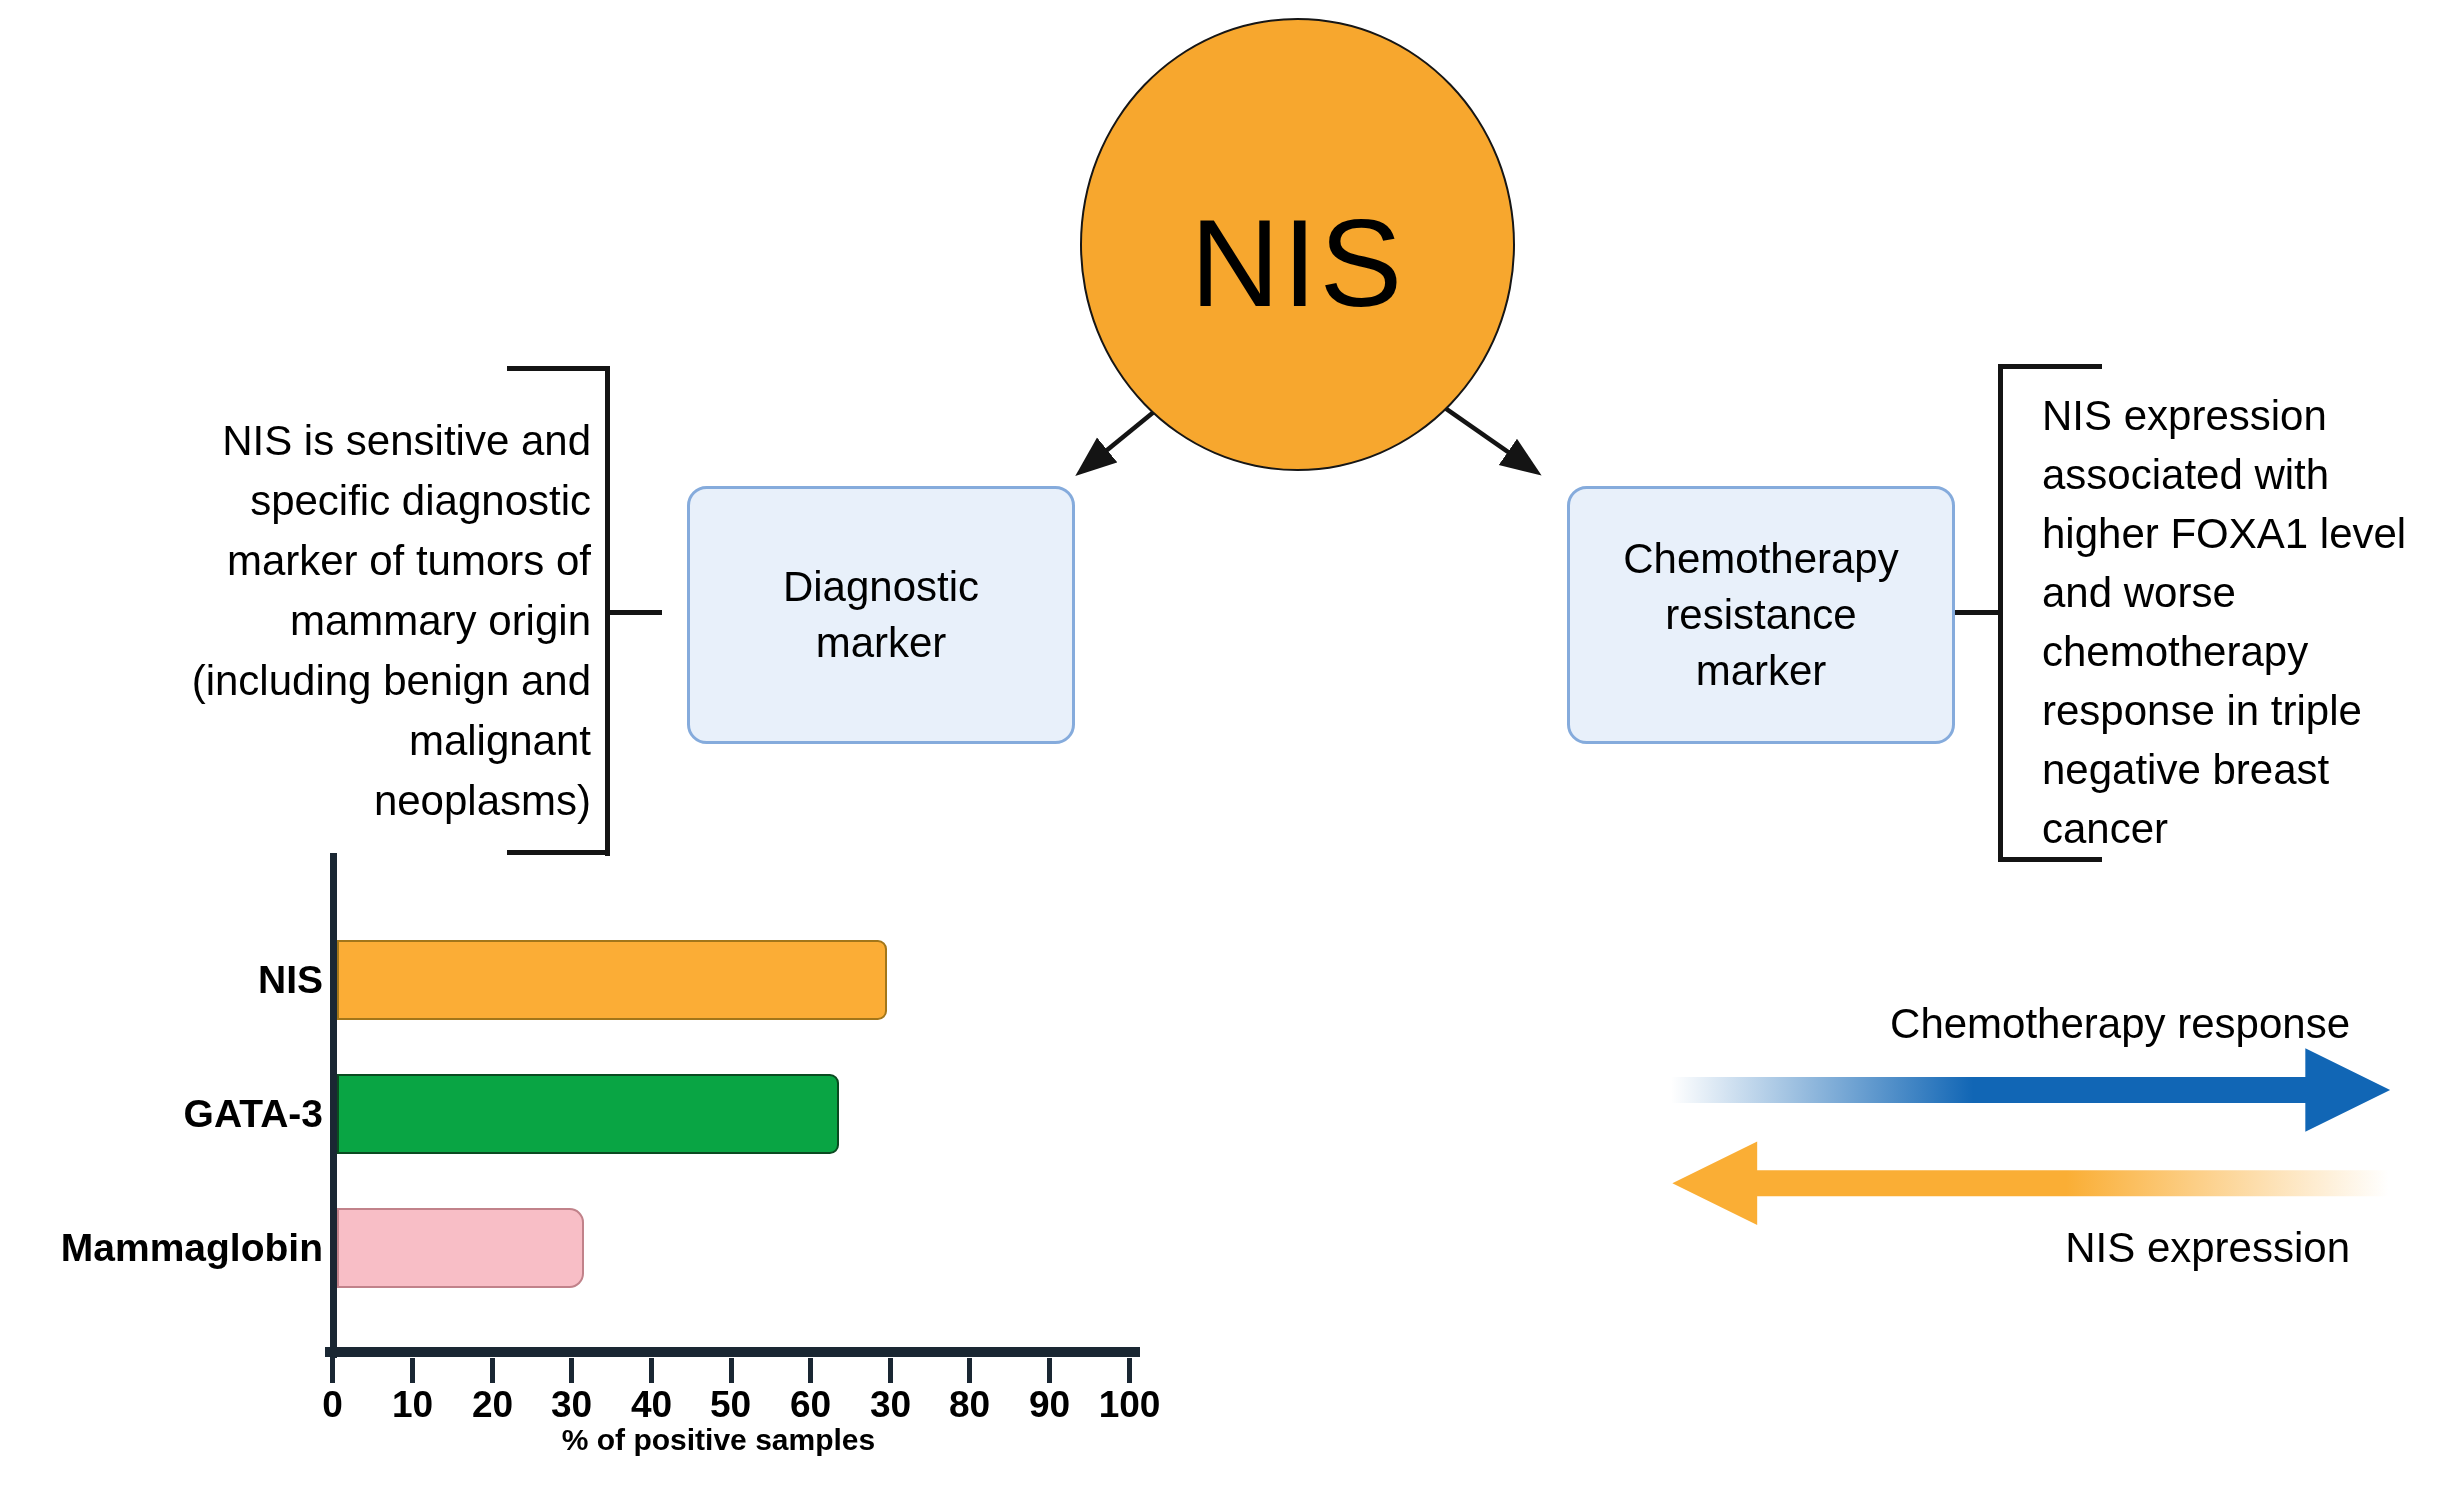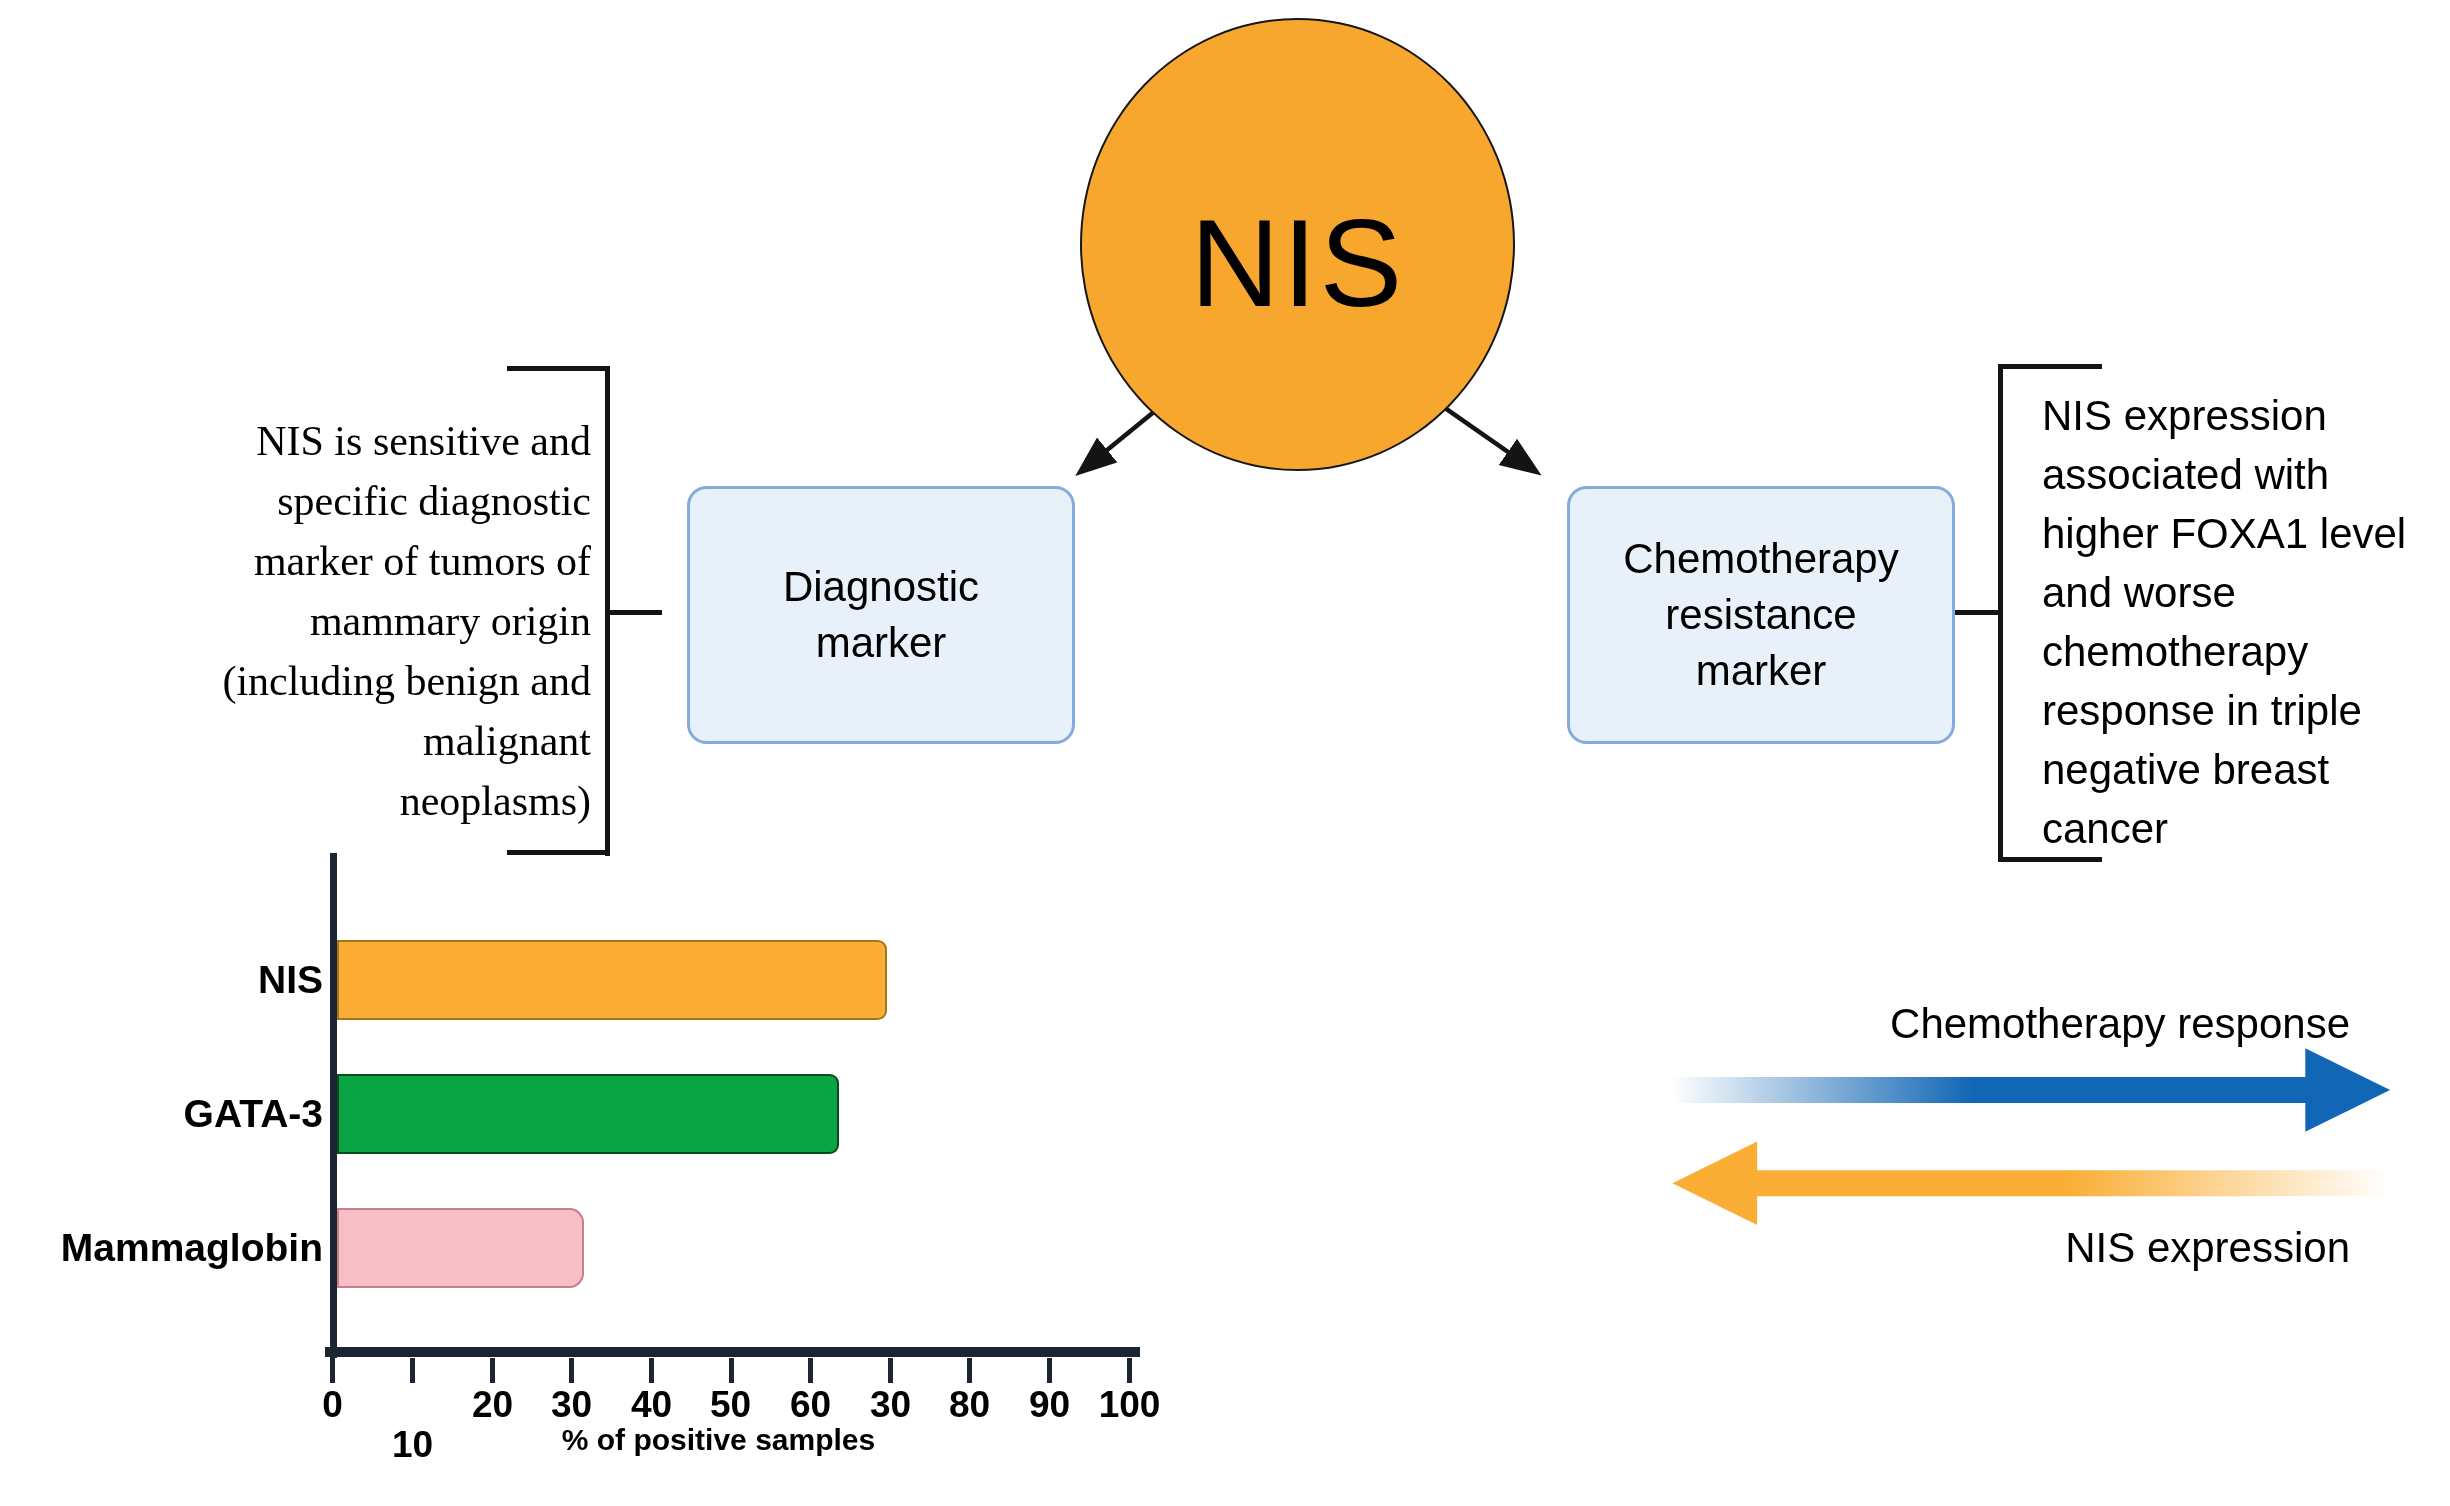--- a/index.html
+++ b/index.html
@@ -18,21 +18,21 @@
   .marker-box{
     width:388px;height:258px;border-radius:19.6px;border:3.3px solid #85abdc;
     display:flex;flex-direction:column;align-items:center;justify-content:center;
     box-sizing:border-box;
   }
   .marker-box div{font-size:42px;line-height:56px;text-align:center;}
   #box-left{left:659px;top:486px;margin-left:28px;}
   #box-right{left:1567px;top:486px;}
   
   .note{font-size:42px;line-height:60px;}
-  #note-left{left:91px;top:411px;width:500px;text-align:right;font-family:Liberation Serif, serif;}
+  #note-left{left:91px;top:411px;width:500px;text-align:right;}
   #note-right{left:2042px;top:386px;width:398px;text-align:left;line-height:59px;}
   
   .lineart{background:#141414;}
   
   .cat-label{font-weight:bold;font-size:39px;line-height:47px;text-align:right;}
   .tick-num{font-weight:bold;font-size:37px;line-height:39px;text-align:center;}
   #axis-title{left:392px;top:1423px;width:653px;text-align:center;font-weight:bold;font-size:30px;}
   
   .garrow-label{width:627px;text-align:right;font-size:42px;line-height:48px;}
   #chemo-label{left:1723px;top:1000px;}
@@ -103,21 +103,21 @@
     <div id="x-axis" class="abs" style="left: 325px; top: 1347px; width: 815px; height: 10.4px; background: rgb(26, 39, 51);"></div>
     <div id="bars-layer">
         <div class="abs bar" style="left: 337px; top: 940px; width: 550px; height: 80px; background: rgb(251, 173, 54); border-color: rgb(162, 118, 26); border-radius: 0px 9.1px 9.1px 0px;"></div>
         <div class="abs bar" style="left: 337px; top: 1074px; width: 502px; height: 80px; background: rgb(9, 165, 68); border-color: rgb(10, 74, 32); border-radius: 0px 9.1px 9.1px 0px;"></div>
         <div class="abs bar" style="left: 337px; top: 1208px; width: 247px; height: 80px; background: rgb(248, 190, 198); border-color: rgb(193, 130, 138); border-radius: 0px 14.4px 14.4px 0px;"></div>
       </div>
     <div id="ticks-layer">
         <div class="abs" style="left: 330px; top: 1358px; width: 5.2px; height: 25px; background: rgb(26, 39, 51);"></div>
         <div class="abs tick-num" style="left: 287px; top: 1385px; width: 91px;">0</div>
         <div class="abs" style="left: 410px; top: 1358px; width: 5.2px; height: 25px; background: rgb(26, 39, 51);"></div>
-        <div class="abs tick-num" style="left: 367px; top: 1385px; width: 91px; margin-top: 40px;">10</div>
+        <div class="abs tick-num" style="left: 367px; top: 1385px; width: 91px;">10</div>
         <div class="abs" style="left: 490px; top: 1358px; width: 5.2px; height: 25px; background: rgb(26, 39, 51);"></div>
         <div class="abs tick-num" style="left: 447px; top: 1385px; width: 91px;">20</div>
         <div class="abs" style="left: 569px; top: 1358px; width: 5.2px; height: 25px; background: rgb(26, 39, 51);"></div>
         <div class="abs tick-num" style="left: 526px; top: 1385px; width: 91px;">30</div>
         <div class="abs" style="left: 649px; top: 1358px; width: 5.2px; height: 25px; background: rgb(26, 39, 51);"></div>
         <div class="abs tick-num" style="left: 606px; top: 1385px; width: 91px;">40</div>
         <div class="abs" style="left: 729px; top: 1358px; width: 5.2px; height: 25px; background: rgb(26, 39, 51);"></div>
         <div class="abs tick-num" style="left: 685px; top: 1385px; width: 91px; text-align: center;">50</div>
         <div class="abs" style="left: 808px; top: 1358px; width: 5.2px; height: 25px; background: rgb(26, 39, 51);"></div>
         <div class="abs tick-num" style="left: 765px; top: 1385px; width: 91px;">60</div>

